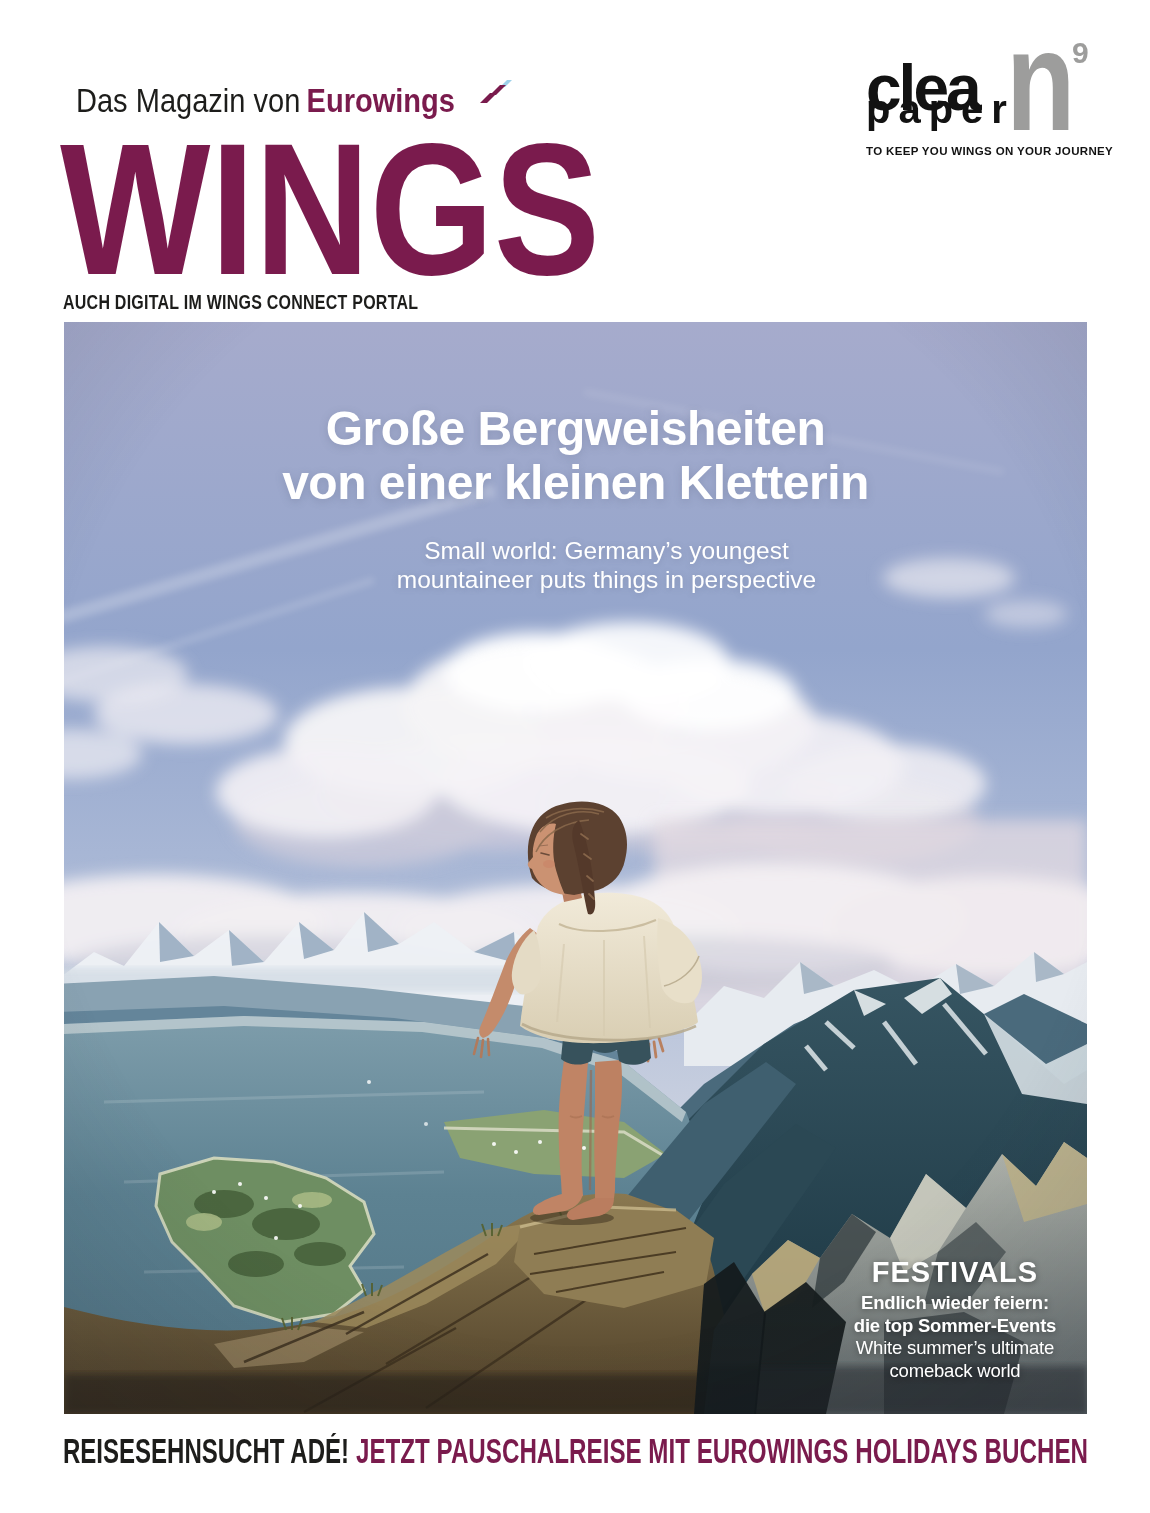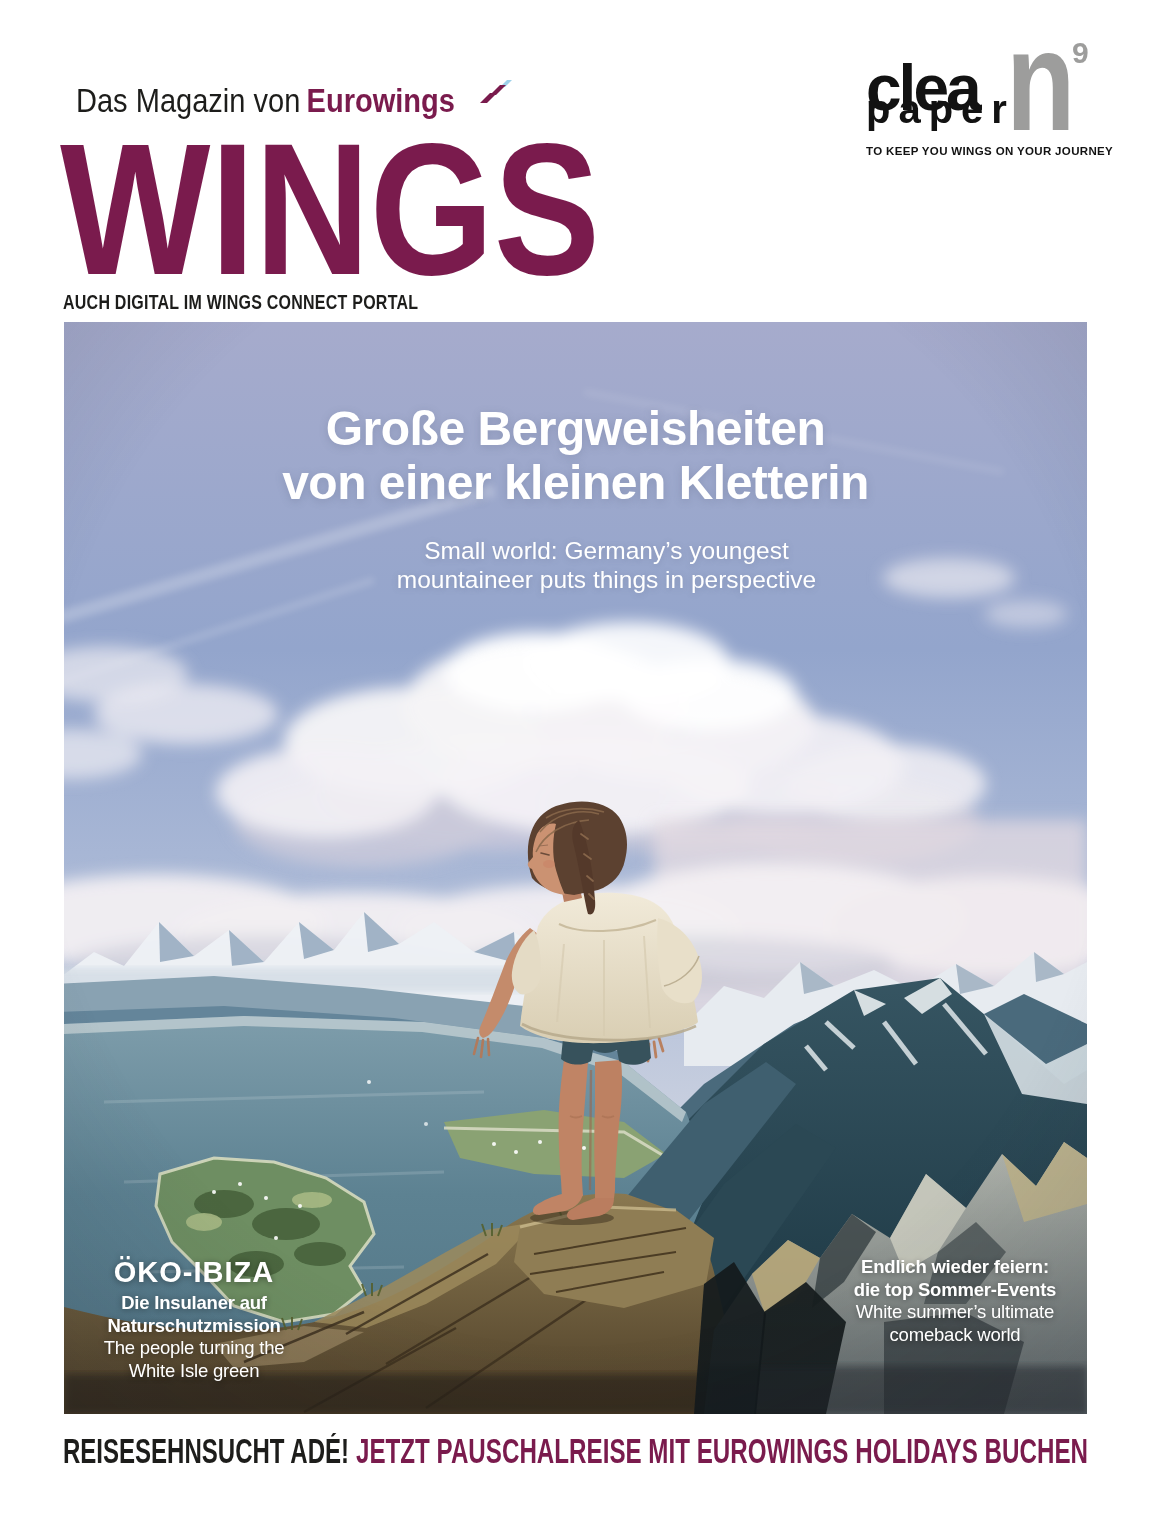--- a/index.html
+++ b/index.html
@@ -374,29 +374,23 @@
 
     <div class="headline">
       <div>Große Bergweisheiten</div>
       <div>von einer kleinen Kletterin</div>
     </div>
     <div class="subhead">
       <div>Small world: Germany’s youngest</div>
       <div>mountaineer puts things in perspective</div>
     </div>
 
-    <div class="teaser teaser-left">
-      <div class="teaser-title">ÖKO-IBIZA</div>
-      <div class="teaser-bold">Die Insulaner auf</div>
-      <div class="teaser-bold">Naturschutzmission</div>
-      <div class="teaser-reg">The people turning the</div>
-      <div class="teaser-reg">White Isle green</div>
-    </div>
 
     <div class="teaser teaser-right">
+      <div class="teaser-title">FESTIVALS</div>
       <div class="teaser-bold">Endlich wieder feiern:</div>
       <div class="teaser-bold">die top Sommer-Events</div>
       <div class="teaser-reg">White summer’s ultimate</div>
       <div class="teaser-reg">comeback world</div>
     </div>
   </div>
 
   <div class="footer">
     <svg width="1025" height="42" viewBox="0 0 1025 42">
       <text y="30" font-family="Liberation Sans, DejaVu Sans, sans-serif" font-size="35" font-weight="700">

